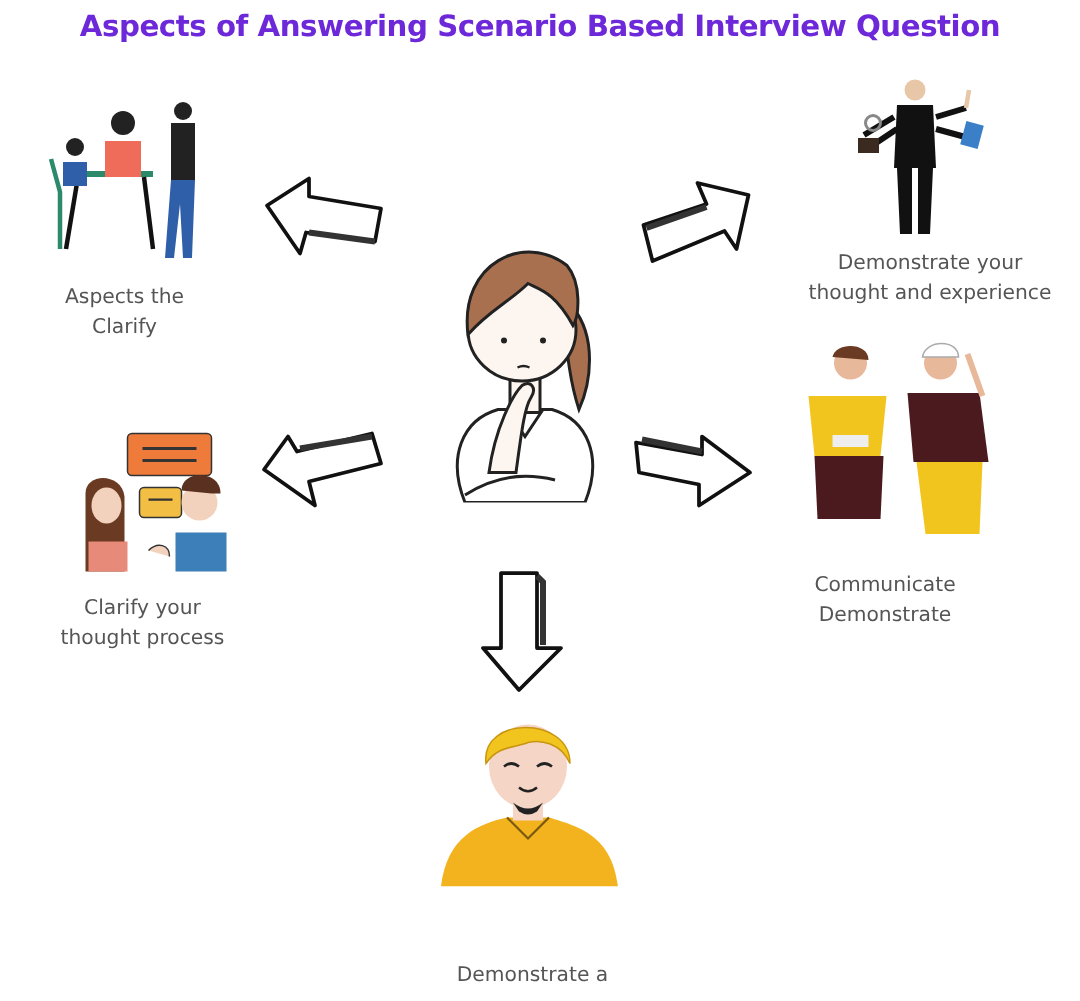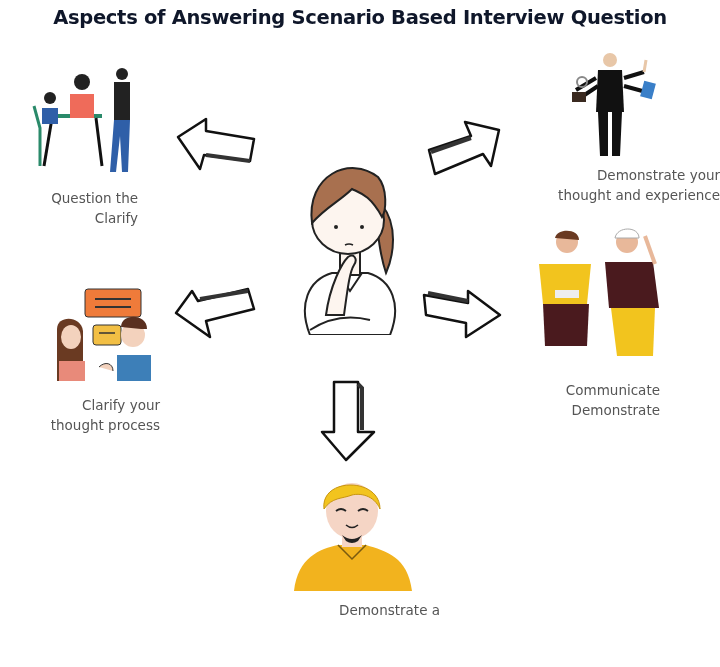--- a/index.html
+++ b/index.html
@@ -1,19 +1,19 @@
 <!DOCTYPE html>
 <html><head>
 <meta charset="utf-8">
 <style>
   html, body { margin: 0; padding: 0; background: #ffffff; }
   body { width: 720px; height: 667px; position: relative; overflow: hidden; font-family: "Liberation Sans", sans-serif; }
-  .title { position: absolute; left: 0; top: 6px; width: 720px; text-align: center; font-family: "DejaVu Sans", sans-serif; font-weight: bold; font-size: 19.5px; color: #0f172a; letter-spacing: -0.3px; }
+  .title { position: absolute; left: 0; top: 6px; width: 720px; text-align: center; font-family: "DejaVu Sans", sans-serif; font-weight: bold; font-size: 19.5px; color: #6d28d9; letter-spacing: -0.3px; }
   .abs { position: absolute; }
-  .label { position: absolute; text-align: right; color: #555555; font-family: "DejaVu Sans", sans-serif; font-size: 13.5px; line-height: 20px; }
+  .label { position: absolute; text-align: center; color: #555555; font-family: "DejaVu Sans", sans-serif; font-size: 13.5px; line-height: 20px; }
   .label span { display: block; }
   svg { display: block; }
 </style>
 </head>
 <body>
 
 <div class="title">Aspects of Answering Scenario Based Interview Question</div>
 
 <div class="abs" style="left:290px; top:145px;">
   <svg width="120" height="190" viewBox="0 0 120 190">
@@ -81,21 +81,21 @@
     <circle cx="20" cy="32" r="6" fill="#222"></circle>
     <path d="M12 42 L28 42 L28 58 L12 58 Z" fill="#2f5fa8"></path>
     <circle cx="52" cy="16" r="8" fill="#222"></circle>
     <path d="M40 28 L64 28 L64 52 L40 52 Z" fill="#ef6b5a"></path>
     <circle cx="92" cy="8" r="6" fill="#222"></circle>
     <path d="M84 16 L100 16 L100 54 L84 54 Z" fill="#222"></path>
     <path d="M84 54 L100 54 L98 106 L92 106 L90 70 L86 106 L80 106 Z" fill="#2f5fa8"></path>
   </svg>
 </div>
 <div class="label" style="left:28px; top:188px; width:110px;">
-  <span>Question the</span>
+  <span>Aspects the</span>
     <span>Clarify</span>
 </div>
 
 <div class="abs" style="left:568px; top:52px;">
   <svg width="100" height="108" viewBox="0 0 100 108">
     <circle cx="42" cy="8" r="7" fill="#e8c7a8"></circle>
     <path d="M30 18 L54 18 L56 60 L28 60 Z" fill="#111"></path>
     <path d="M30 60 L40 60 L40 104 L32 104 Z M44 60 L54 60 L52 104 L44 104 Z" fill="#111"></path>
     <path d="M28 26 L8 38 M56 26 L76 20 M56 34 L78 40 M30 34 L12 46" stroke="#111" stroke-width="4"></path>
     <rect x="4" y="40" width="14" height="10" fill="#3a2a20"></rect>
@@ -154,15 +154,15 @@
     <path d="M4 118 C8 84 30 76 48 72 L76 72 C96 78 118 84 122 118 Z" fill="#f2b31e"></path>
     <path d="M48 72 L62 86 L76 72" fill="none" stroke="#7a5a10" stroke-width="1.5"></path>
     <rect x="52" y="56" width="20" height="18" fill="#f5d5c5"></rect>
     <ellipse cx="62" cy="38" rx="26" ry="28" fill="#f5d5c5"></ellipse>
     <path d="M34 36 C30 4 90 4 90 36 C84 22 70 20 62 22 C52 26 42 24 34 36 Z" fill="#f2c41e" stroke="#c89510" stroke-width="1"></path>
     <path d="M46 38 Q51 34 56 38 M68 38 Q73 34 78 38" stroke="#222" stroke-width="1.8" fill="none"></path>
     <path d="M56 52 Q62 57 68 52" stroke="#222" stroke-width="1.6" fill="none"></path>
     <path d="M52 62 Q62 70 72 62 L68 68 Q62 72 56 68 Z" fill="#222"></path>
   </svg>
 </div>
-<div class="label" style="left:270px; top:600px; width:170px;">
+<div class="label" style="left:270px; top:640px; width:170px;">
   <span>Demonstrate a</span>
 </div>
 
 </body></html>

